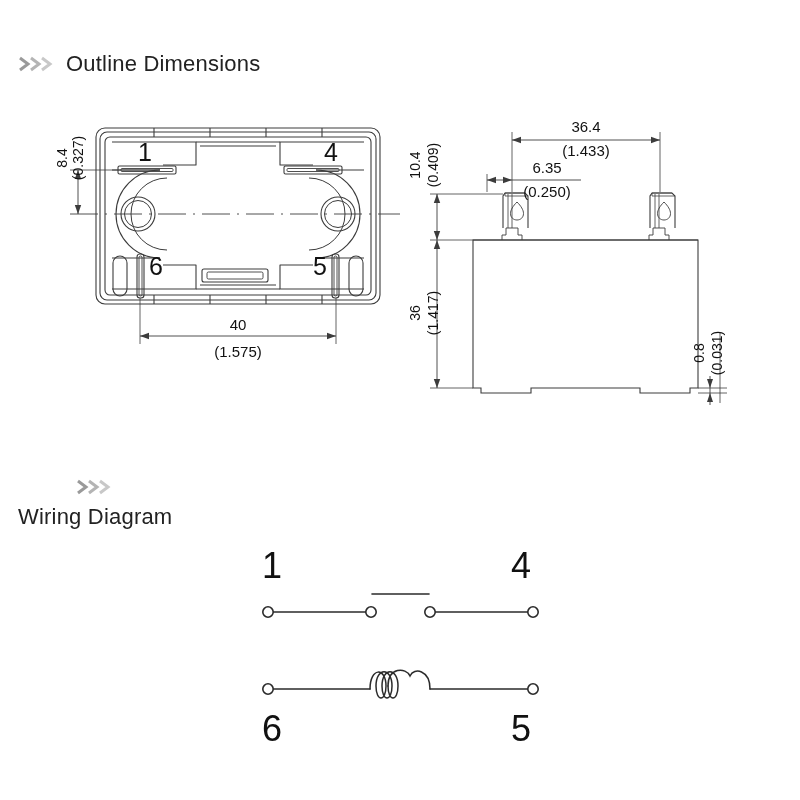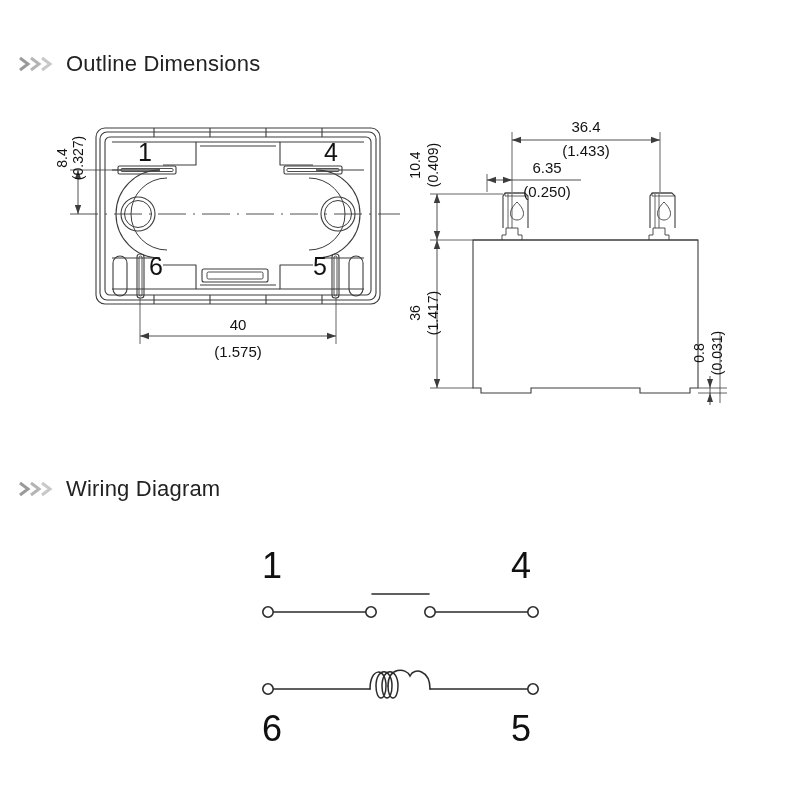--- a/index.html
+++ b/index.html
@@ -183,21 +183,21 @@
   <text x="33" y="57" font-size="14" transform="rotate(-90 33 57)" text-anchor="middle">(0.409)</text>
 
   <text x="15" y="205" font-size="14" transform="rotate(-90 15 205)" text-anchor="middle">36</text>
   <text x="33" y="205" font-size="14" transform="rotate(-90 33 205)" text-anchor="middle">(1.417)</text>
 
   <text x="299" y="245" font-size="14" transform="rotate(-90 299 245)" text-anchor="middle">0.8</text>
   <text x="317" y="245" font-size="14" transform="rotate(-90 317 245)" text-anchor="middle">(0.031)</text>
 </svg>
 </div>
 
-<div class="section-header" style="left:18px; top:478px;">
+<div class="section-header" style="left:18px; top:478px;flex-direction:column;">
   <span class="chev-icon">
     <svg width="38" height="18" viewBox="0 0 38 18">
       <path d="M2 3 L10 9 L2 15" fill="none" stroke="#9a9a9a" stroke-width="3"></path>
       <path d="M13 3 L21 9 L13 15" fill="none" stroke="#b4b4b4" stroke-width="3"></path>
       <path d="M24 3 L32 9 L24 15" fill="none" stroke="#c8c8c8" stroke-width="3"></path>
     </svg>
   </span>
   <span class="section-title">Wiring Diagram</span>
 </div>
 

